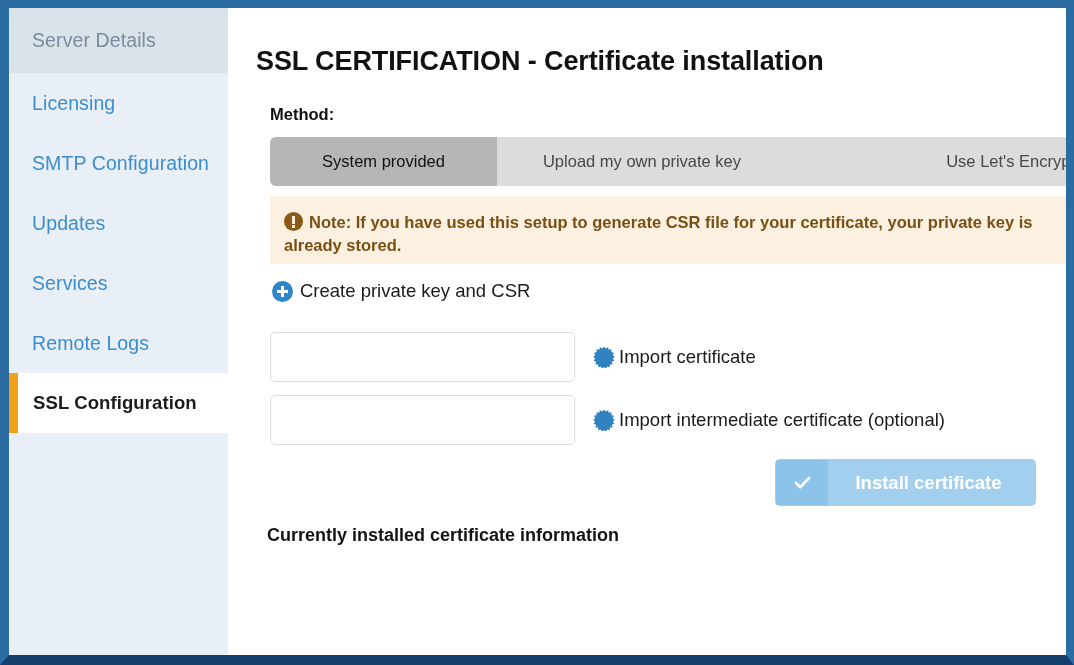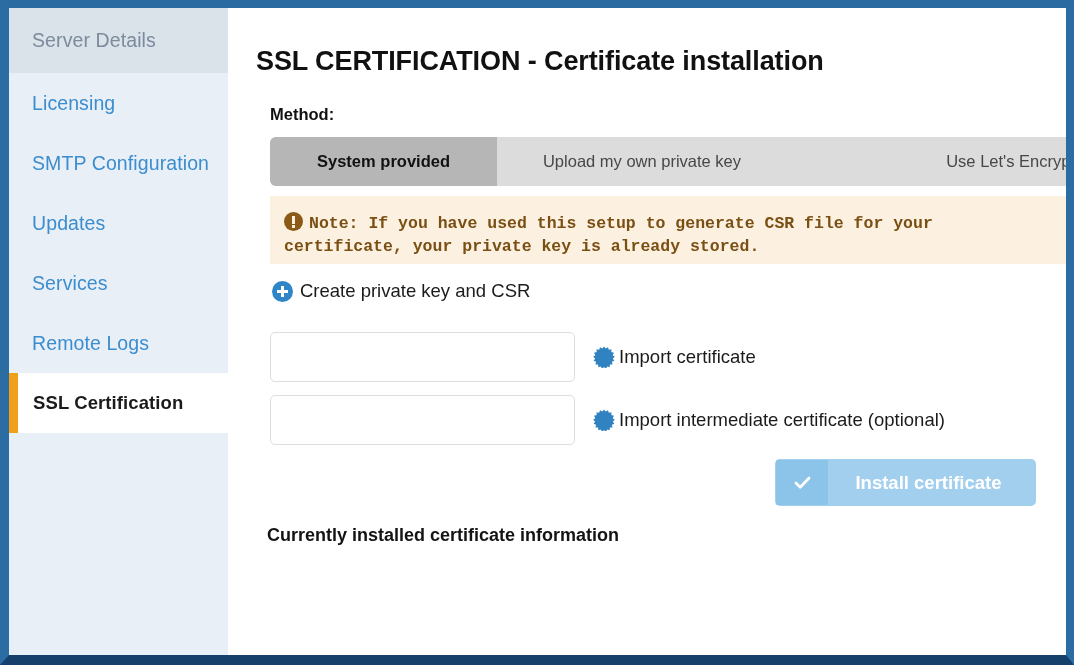--- a/index.html
+++ b/index.html
@@ -129,34 +129,33 @@
     color: #474747;
     cursor: pointer;
     box-sizing: border-box;
   }
   .tab.t0 { width: 227px; }
   .tab.t1 { width: 290px; }
   .tab.t2 { width: 288px; justify-content: flex-end; }
   .tab.active {
     background: #b6b6b6;
     color: #111111;
-    font-weight: bold;
+    font-weight: normal;
   }
 
   
   #note {
     position: absolute;
     left: 42px;
     top: 188px;
     width: 805px;
     height: 68px;
     background: #fcf1e1;
     box-sizing: border-box;
     padding: 13px 17px 0 14px;
-    font-family: Liberation Mono, monospace;
   }
   #note-text {
     font-size: 16.5px;
     font-weight: bold;
     color: #7a4f13;
     line-height: 1.42;
   }
   .note-icon {
     display: inline-block;
     width: 19px;
@@ -320,21 +319,21 @@
       <div class="nav-item">
         <span>Updates</span>
       </div>
       <div class="nav-item">
         <span>Services</span>
       </div>
       <div class="nav-item">
         <span>Remote Logs</span>
       </div>
       <div class="nav-item active">
-        <span>SSL Certification</span>
+        <span>SSL Configuration</span>
       </div>
     </nav>
 
     <main id="content">
 
       <h1 id="page-title">SSL CERTIFICATION - Certificate installation</h1>
 
       <div id="method-label">Method:</div>
 
       <div id="tabs">

